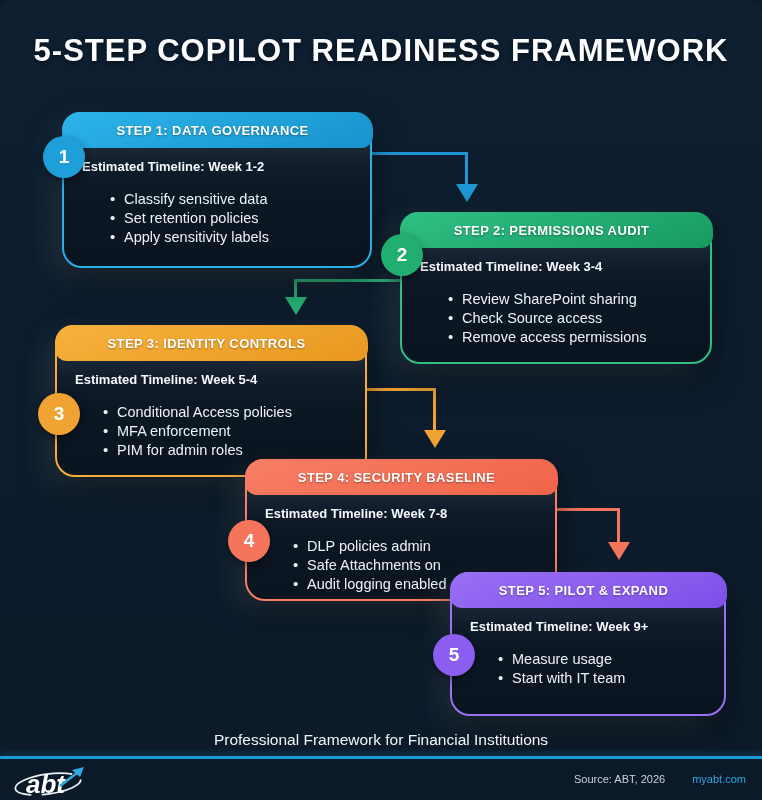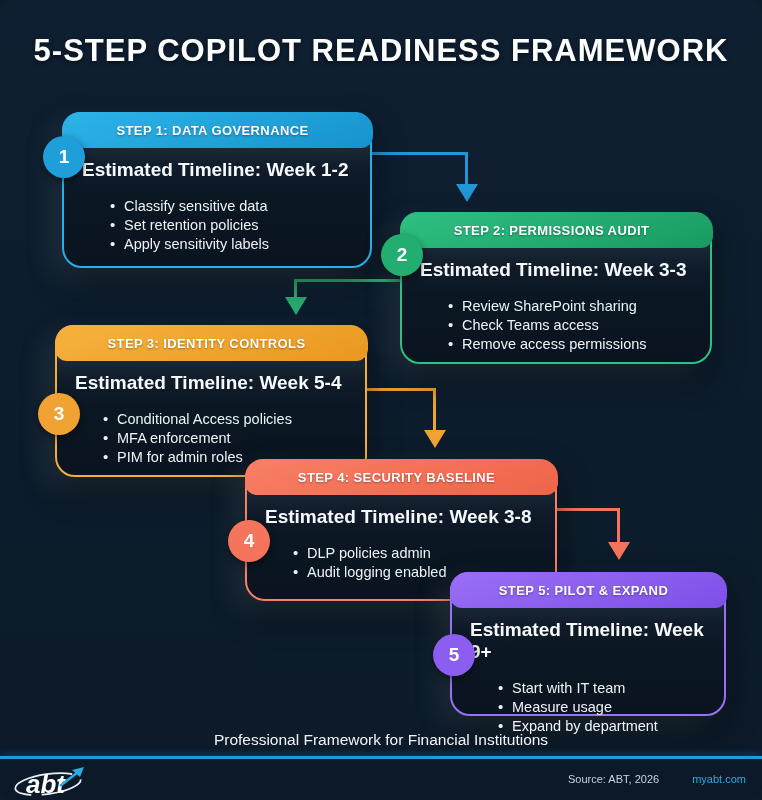--- a/index.html
+++ b/index.html
@@ -21,21 +21,21 @@
       linear-gradient(180deg,#0D1A28 0%,#0A1420 100%);
     box-shadow:-12px 10px 26px rgba(165,190,210,.13),0 14px 30px rgba(0,0,0,.55);
   }
   .card-header{
     margin:-2.5px -2.5px 0 -2.5px;border-radius:18px 18px 12px 12px;
     padding:11px 19px 10px 10px;text-align:center;
     font-size:13px;font-weight:bold;letter-spacing:.4px;color:#FDFEFE;
     text-shadow:0 1px 2px rgba(0,0,0,.35);
   }
   .card-body{padding:8px 14px 8px 18px;}
-  .timeline{font-size:19px;font-weight:bold;color:#F6F9FB;margin:3px 0 7px 0;}
+  .timeline{font-size:13px;font-weight:bold;color:#F6F9FB;margin:3px 0 7px 0;}
   .bullets{margin:16px;padding:0 0 0 12px;list-style:none;}
   .bullets li{font-size:14.5px;line-height:1.32;color:#EDF2F6;padding-left:14px;position:relative;}
   .bullets li::before{content:"•";position:absolute;left:0;top:-1px;font-size:15px;}
   .badge{
     position:absolute;width:42px;height:42px;border-radius:50%;
     display:flex;align-items:center;justify-content:center;
     font-size:19px;font-weight:bold;color:#FFFFFF;
     box-shadow:0 3px 8px rgba(0,0,0,.45);
   }
   
@@ -60,21 +60,21 @@
   .c-blue{background:#2096D4;} .h-blue{border-top:18px solid #2096D4;}
   .c-green{background:#27AE73;} .h-green{border-top:18px solid #27AE73;}
   .c-orange{background:#F0A232;} .h-orange{border-top:18px solid #F0A232;}
   .c-coral{background:#F5745C;} .h-coral{border-top:18px solid #F5745C;}
   
   .tagline{position:absolute;top:731px;left:0;width:100%;text-align:center;font-size:15.5px;color:#F2F5F8;}
   .divider{position:absolute;top:756px;left:0;width:100%;height:3px;background:#1E9CD6;box-shadow:0 0 8px rgba(30,156,214,.6);}
   .footer-bar{position:absolute;top:759px;left:0;width:100%;height:41px;background:#0B1929;}
   .logo{position:absolute;left:10px;top:3px;}
   .source-area{position:absolute;right:16px;top:14px;font-size:11px;color:#C9D4DC;}
-  .source-area .site{color:#2FA9E0;margin-left:30px;cursor:pointer;}
+  .source-area .site{color:#2FA9E0;margin-left:24px;cursor:pointer;}
 </style>
 </head>
 <body>
 
 <div class="canvas">
 
   <h1 class="title">5-STEP COPILOT READINESS FRAMEWORK</h1>
 
   <div>
     <div class="seg c-blue" style="left:367px;top:152px;width:101px;height:3px;"></div>
@@ -110,24 +110,24 @@
         <li>Set retention policies</li>
         <li>Apply sensitivity labels</li>
       </ul>
     </div>
   </section>
 
   <section class="card card2">
     <div class="badge">2</div>
     <header class="card-header">STEP 2: PERMISSIONS AUDIT</header>
     <div class="card-body">
-      <div class="timeline">Estimated Timeline: Week 3-3</div>
+      <div class="timeline">Estimated Timeline: Week 3-4</div>
       <ul class="bullets">
         <li>Review SharePoint sharing</li>
-        <li>Check Teams access</li>
+        <li>Check Source access</li>
         <li>Remove access permissions</li>
       </ul>
     </div>
   </section>
 
   <section class="card card3">
     <div class="badge">3</div>
     <header class="card-header">STEP 3: IDENTITY CONTROLS</header>
     <div class="card-body">
       <div class="timeline">Estimated Timeline: Week 5-4</div>
@@ -136,37 +136,37 @@
         <li>MFA enforcement</li>
         <li>PIM for admin roles</li>
       </ul>
     </div>
   </section>
 
   <section class="card card4">
     <div class="badge">4</div>
     <header class="card-header">STEP 4: SECURITY BASELINE</header>
     <div class="card-body">
-      <div class="timeline">Estimated Timeline: Week 3-8</div>
+      <div class="timeline">Estimated Timeline: Week 7-8</div>
       <ul class="bullets">
         <li>DLP policies admin</li>
+        <li>Safe Attachments on</li>
         <li>Audit logging enabled</li>
       </ul>
     </div>
   </section>
 
   <section class="card card5">
     <div class="badge">5</div>
     <header class="card-header">STEP 5: PILOT &amp; EXPAND</header>
     <div class="card-body">
       <div class="timeline">Estimated Timeline: Week 9+</div>
       <ul class="bullets">
+        <li>Measure usage</li>
         <li>Start with IT team</li>
-        <li>Measure usage</li>
-        <li>Expand by department</li>
       </ul>
     </div>
   </section>
 
   <div class="tagline">Professional Framework for Financial Institutions</div>
   <div class="divider"></div>
 
   <footer class="footer-bar">
     <div class="logo">
       <svg width="92" height="38" viewBox="0 0 92 38">

